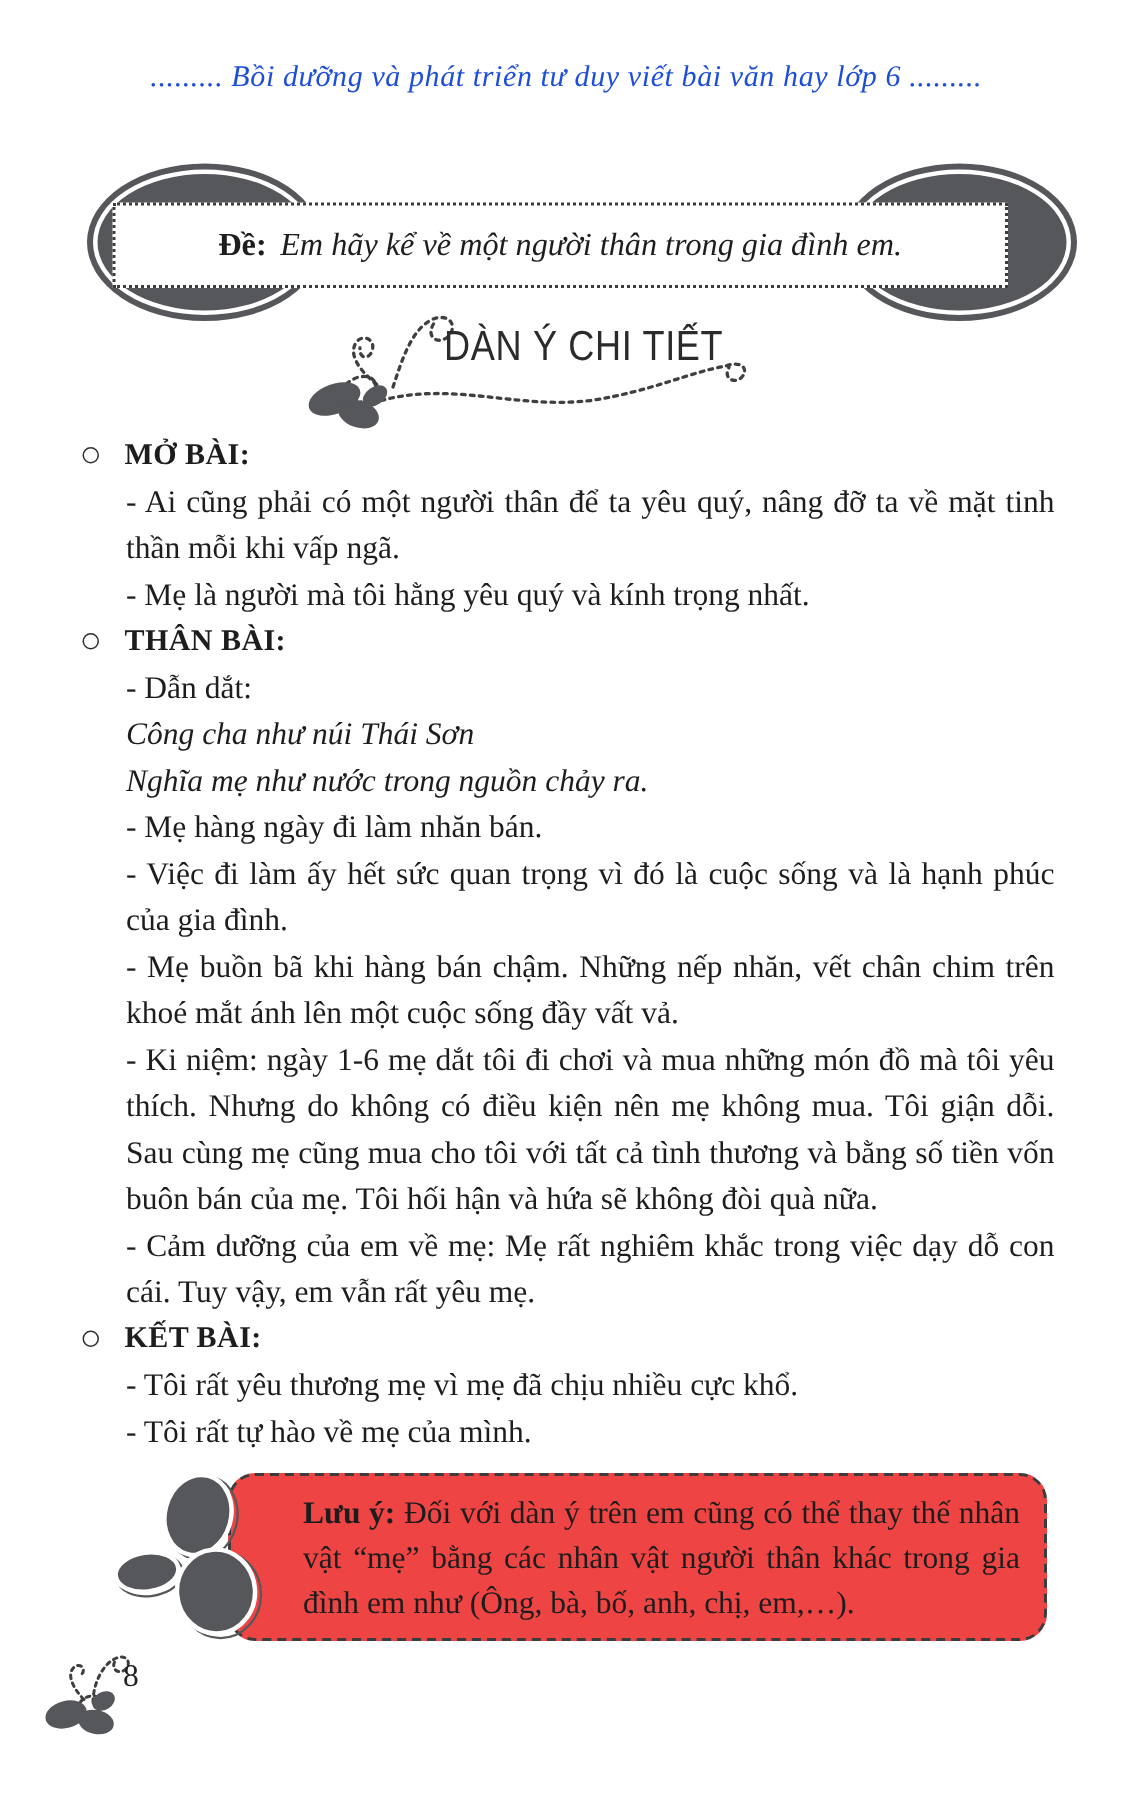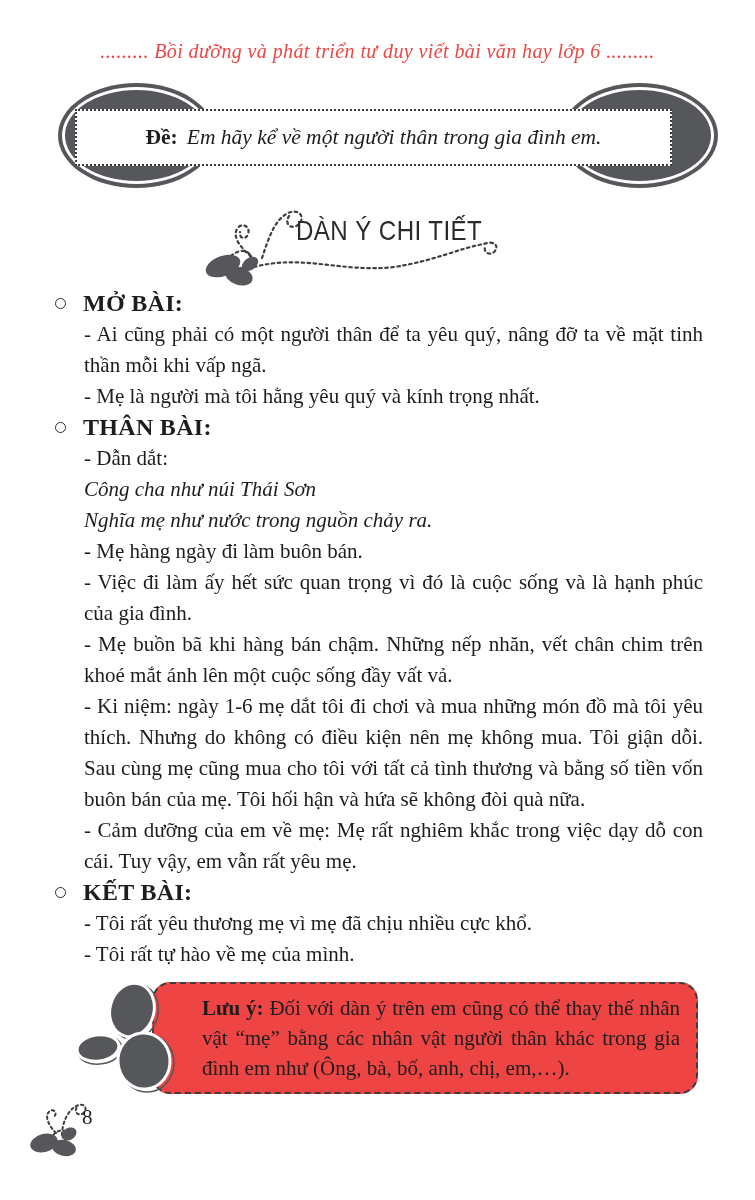--- a/index.html
+++ b/index.html
@@ -6,25 +6,25 @@
   body{
     width:755px;height:1200px;background:#ffffff;position:relative;overflow:hidden;
     font-family:"Liberation Serif","DejaVu Serif",serif;color:#1d1d1d;
     -webkit-font-smoothing:antialiased;
   }
   .page{position:absolute;inset:0;}
 
   
   .running-header{
     position:absolute;top:40px;left:0;width:755px;text-align:center;
-    font-style:italic;font-size:20px;color:#ef4444;letter-spacing:.4px;
+    font-style:italic;font-size:20px;color:#1d4ed8;letter-spacing:.4px;
   }
 
   
-  .banner{position:absolute;top:81px;left:0;width:654px;height:112px;}
+  .banner{position:absolute;top:107px;left:0;width:654px;height:112px;}
   .banner .ellipse{
     position:absolute;top:2px;width:157px;height:105px;background:#56575a;border-radius:50%;
   }
   .banner .ellipse::before{
     content:"";position:absolute;inset:4px;border:3px solid #ffffff;border-radius:50%;
   }
   .banner .ellipse.left{left:58px;}
   .banner .ellipse.right{left:561px;}
   .banner-box{
     position:absolute;left:75px;top:28px;width:593px;height:53px;background:#ffffff;
@@ -45,21 +45,21 @@
   }
 
   
   .content{
     position:absolute;left:84px;top:288px;width:619px;
     font-size:21px;line-height:31px;text-align:justify;
   }
   .content p{margin:0;}
   .sec-head{
     display:flex;align-items:center;margin-left:-31px;height:31px;
-    font-weight:bold;font-size:24px;letter-spacing:.3px;
+    font-weight:bold;font-size:20px;letter-spacing:.3px;
   }
   .bullet{
     flex:none;width:9px;height:9px;border:1.5px solid #2e2e2e;border-radius:50%;
     margin-left:2px;margin-right:17px;
   }
   .verse{text-align:left;font-style:italic;}
 
   
   .note-wrap{position:absolute;left:0;top:0;width:755px;}
   .note-box{
@@ -117,21 +117,21 @@
     <p>- Ai cũng phải có một người thân để ta yêu quý, nâng đỡ ta về mặt tinh thần mỗi khi vấp ngã.</p>
     <p>- Mẹ là người mà tôi hằng yêu quý và kính trọng nhất.</p>
 
     <div class="sec-head">
       <span class="bullet"></span>
       <span>THÂN BÀI:</span>
     </div>
     <p>- Dẫn dắt:</p>
     <p class="verse">Công cha như núi Thái Sơn</p>
     <p class="verse">Nghĩa mẹ như nước trong nguồn chảy ra.</p>
-    <p>- Mẹ hàng ngày đi làm buôn bán.</p>
+    <p>- Mẹ hàng ngày đi làm nhăn bán.</p>
     <p>- Việc đi làm ấy hết sức quan trọng vì đó là cuộc sống và là hạnh phúc của gia đình.</p>
     <p>- Mẹ buồn bã khi hàng bán chậm. Những nếp nhăn, vết chân chim trên khoé mắt ánh lên một cuộc sống đầy vất vả.</p>
     <p>- Ki niệm: ngày 1-6 mẹ dắt tôi đi chơi và mua những món đồ mà tôi yêu thích. Nhưng do không có điều kiện nên mẹ không mua. Tôi giận dỗi. Sau cùng mẹ cũng mua cho tôi với tất cả tình thương và bằng số tiền vốn buôn bán của mẹ. Tôi hối hận và hứa sẽ không đòi quà nữa.</p>
     <p>- Cảm dưỡng của em về mẹ: Mẹ rất nghiêm khắc trong việc dạy dỗ con cái. Tuy vậy, em vẫn rất yêu mẹ.</p>
 
     <div class="sec-head">
       <span class="bullet"></span>
       <span>KẾT BÀI:</span>
     </div>
     <p>- Tôi rất yêu thương mẹ vì mẹ đã chịu nhiều cực khổ.</p>

